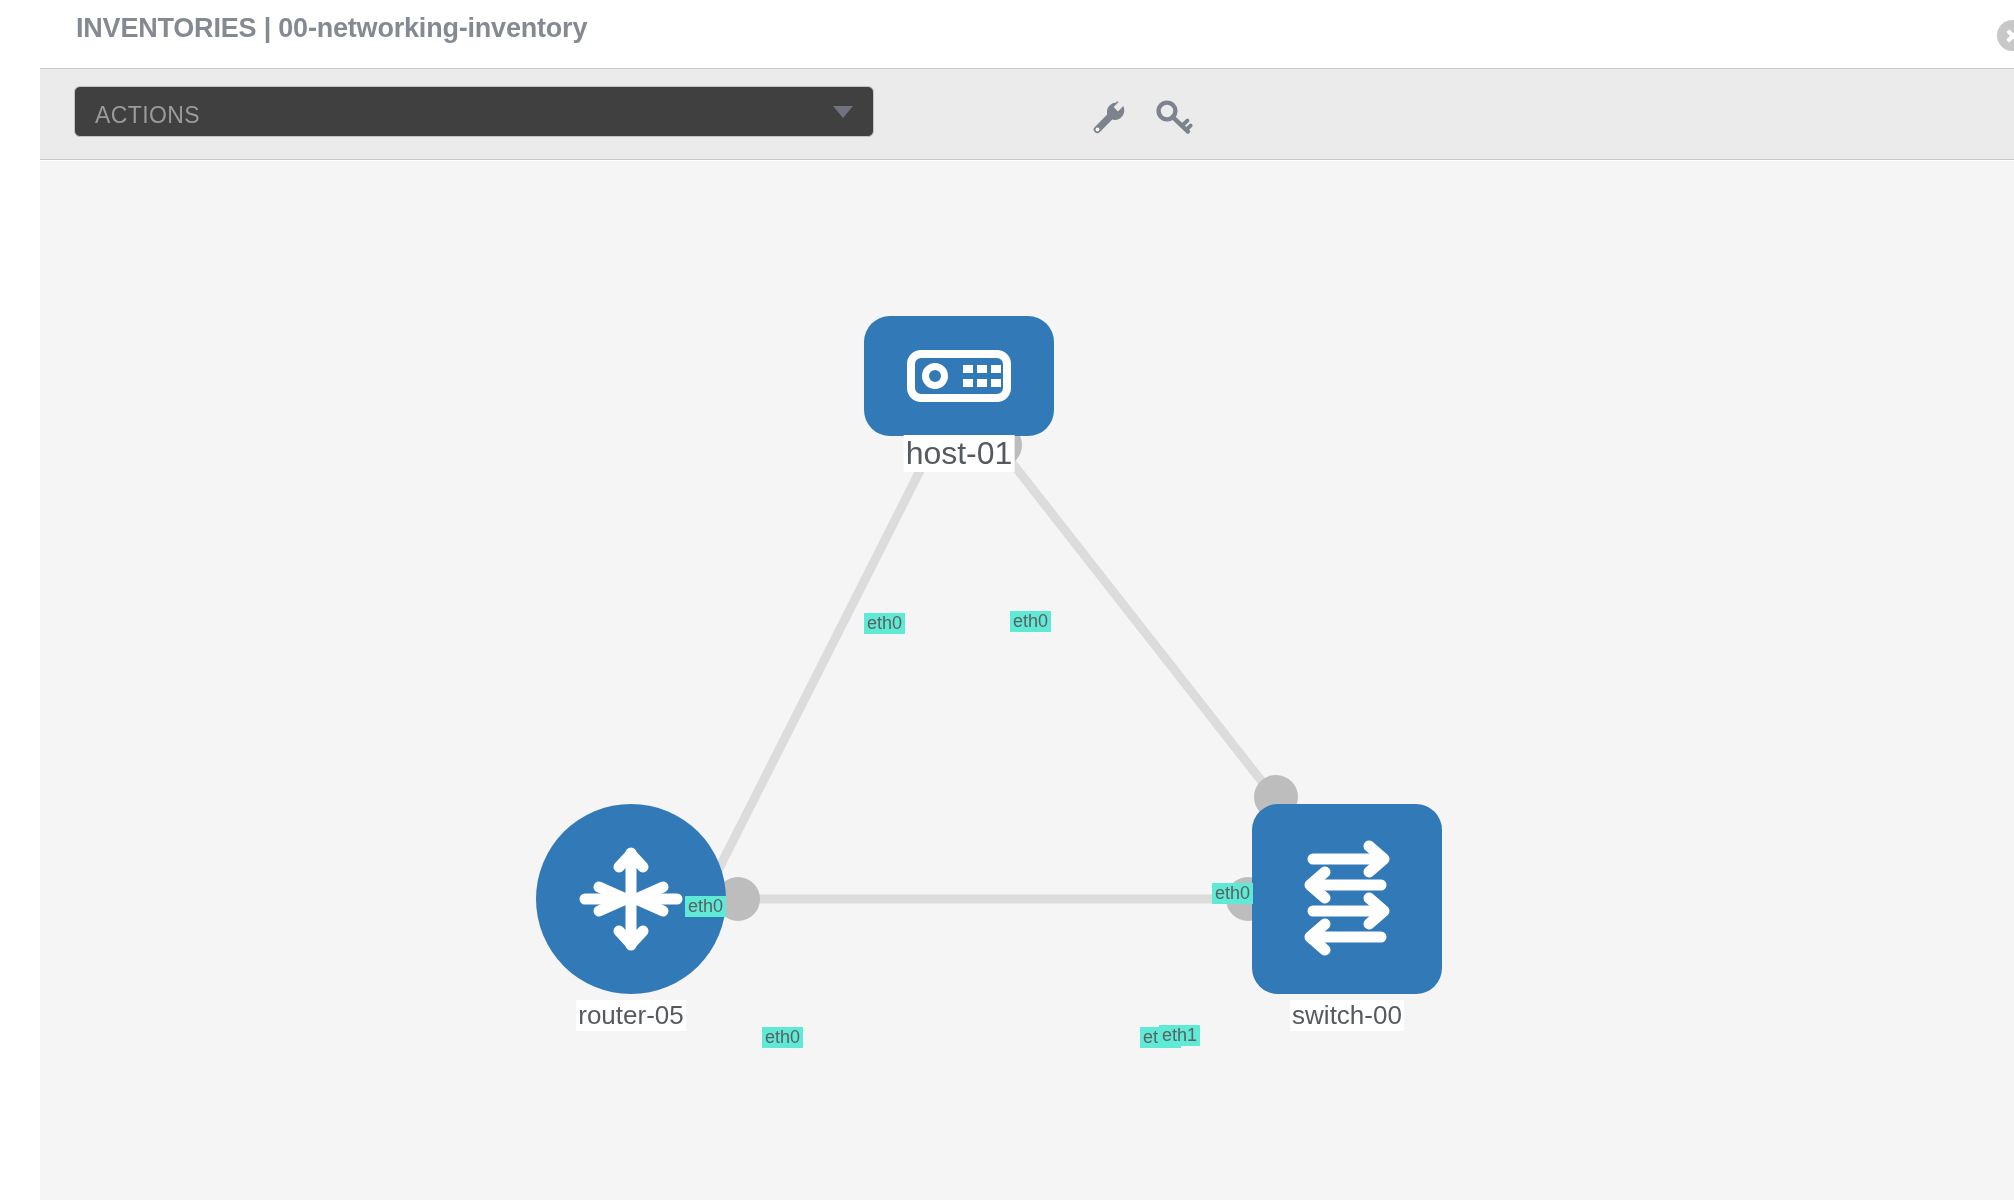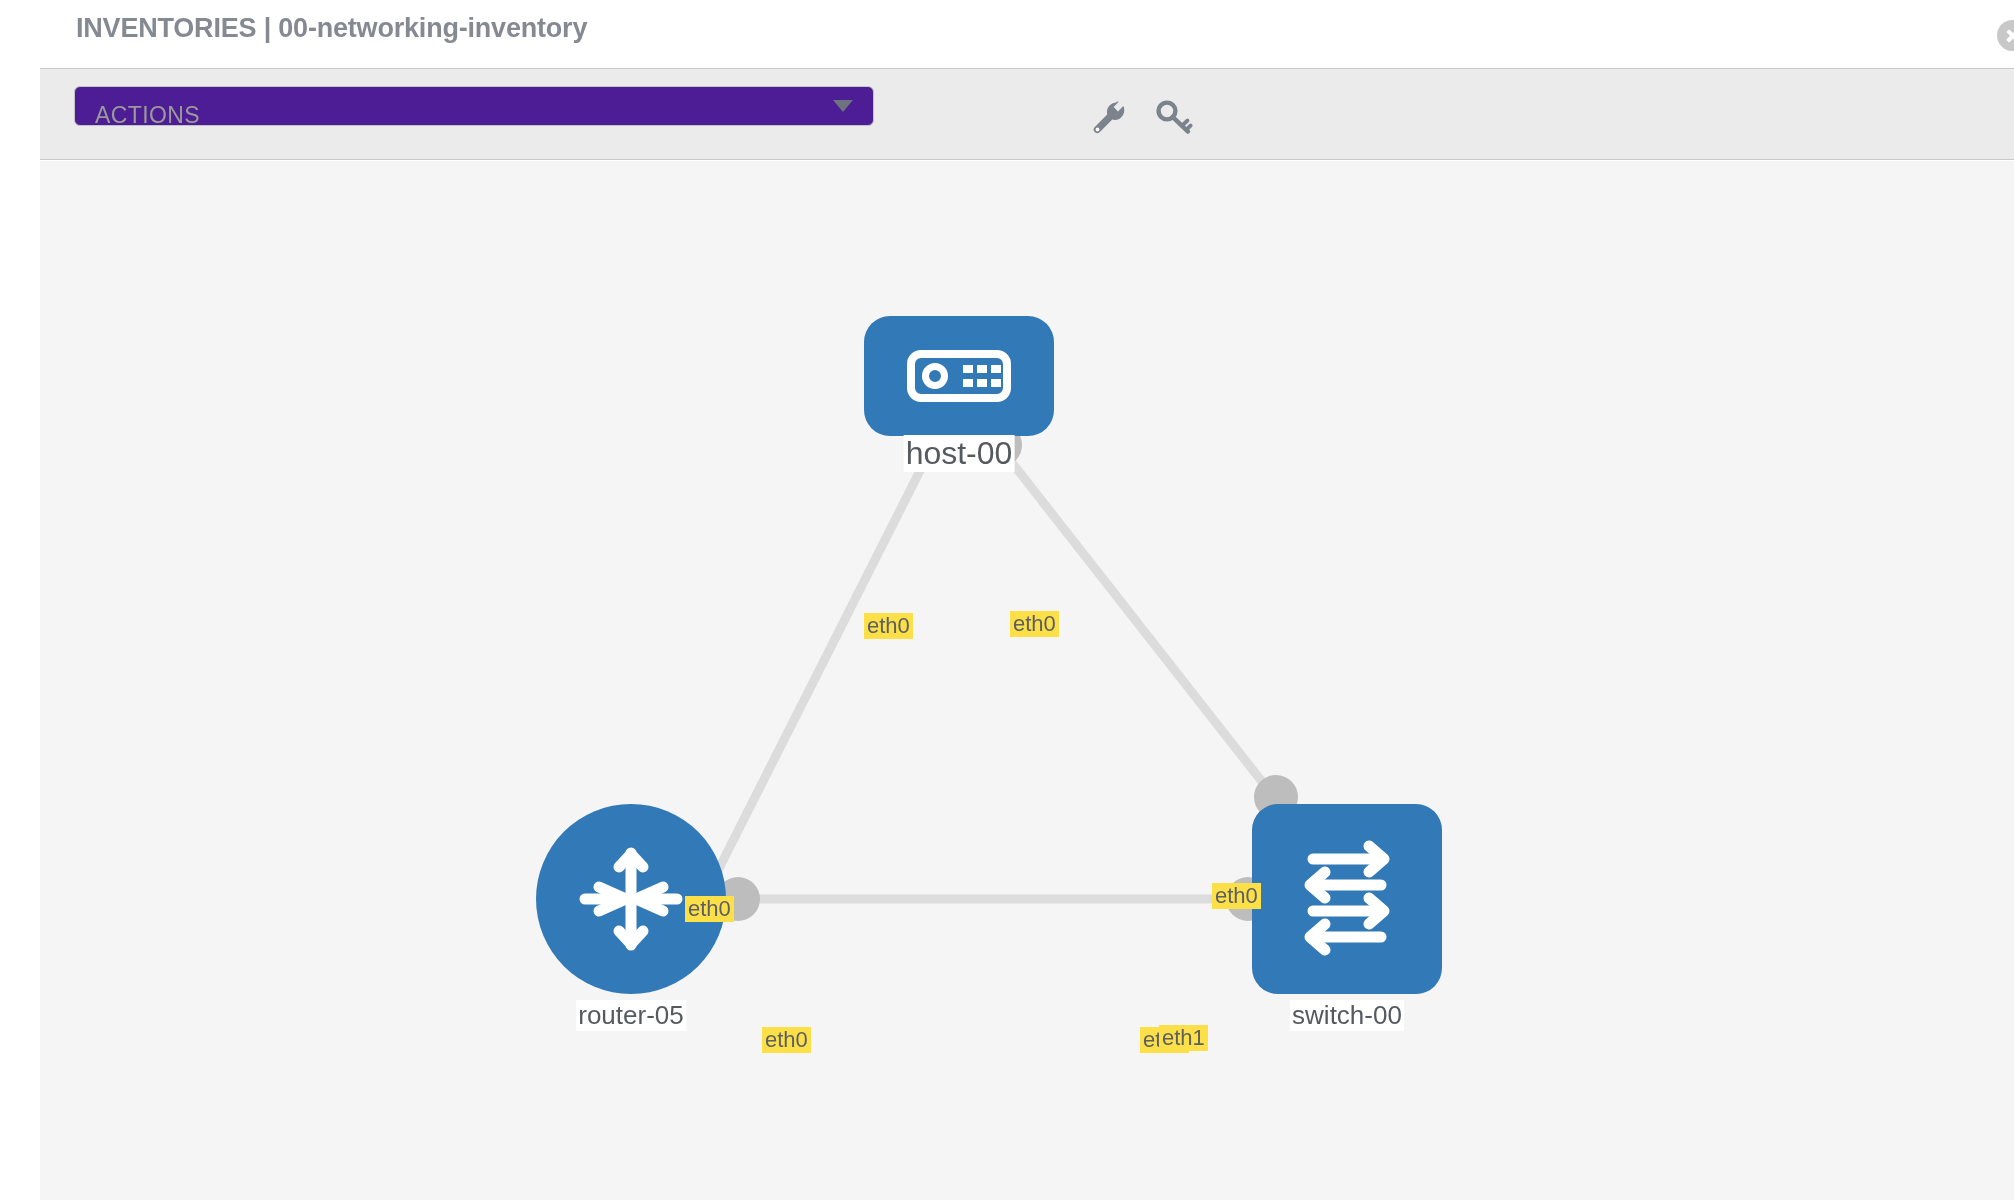--- a/index.html
+++ b/index.html
@@ -35,22 +35,22 @@
 
   
   .toolbar {
     position: absolute; left: 0; top: 68px; width: 2014px; height: 92px;
     background: #ebebeb;
     border-top: 1px solid #c9c9c9;
     border-bottom: 1px solid #c9c9c9;
   }
   .actions-select {
     position: absolute; left: 34px; top: 17px;
-    width: 800px; height: 40px;
-    background: #4c1d95; border: 1px solid #c4c4c4; border-radius: 6px;
+    width: 800px; height: 51px;
+    background: #404040; border: 1px solid #c4c4c4; border-radius: 6px;
   }
   .actions-select .sel-label {
     position: absolute; left: 20px; top: 15px;
     font-size: 23px; color: #9a9a9a; letter-spacing: 0.4px;
   }
   .caret {
     position: absolute; right: 20px; top: 50%; transform: translateY(-50%);
     width: 0; height: 0;
     border-left: 10px solid transparent;
     border-right: 10px solid transparent;
@@ -124,22 +124,22 @@
   }
   #port-router-e0 { left: 676px; top: 716px; }
   #port-switch-e0 { left: 1214px; top: 614px; }
   #port-switch-e1 { left: 1186px; top: 716px; }
   #port-host-l    { left: 873px; top: 262px; }
   #port-host-r    { left: 938px; top: 262px; }
 
   
   .edge-label {
     position: absolute; white-space: nowrap;
-    font-size: 22px; color: #5c6065;
-    background: #fde047; padding: 0 3px;
+    font-size: 18px; color: #5c6065;
+    background: #5eead4; padding: 0 3px;
   }
   #lbl-host-left  { left: 824px; top: 452px; }
   #lbl-host-right { left: 970px; top: 450px; }
   #lbl-rt-up      { left: 645px; top: 735px; }
   #lbl-sw-up      { left: 1172px; top: 722px; }
   #lbl-rt-right   { left: 722px; top: 866px; }
   #lbl-sw-left-a  { left: 1100px; top: 866px; }
   #lbl-sw-left-b  { left: 1119px; top: 864px; }
 </style>
 </head>
@@ -201,21 +201,21 @@
           <rect x="4" y="6" width="96" height="44" rx="10" ry="10" fill="none" stroke="#ffffff" stroke-width="8"></rect>
           <circle cx="28" cy="28" r="9.5" fill="none" stroke="#ffffff" stroke-width="7"></circle>
           <rect x="56" y="17" width="10" height="8" fill="#ffffff"></rect>
           <rect x="70" y="17" width="10" height="8" fill="#ffffff"></rect>
           <rect x="84" y="17" width="10" height="8" fill="#ffffff"></rect>
           <rect x="56" y="31" width="10" height="8" fill="#ffffff"></rect>
           <rect x="70" y="31" width="10" height="8" fill="#ffffff"></rect>
           <rect x="84" y="31" width="10" height="8" fill="#ffffff"></rect>
         </svg>
       </div>
-      <div class="node-label">host-00</div>
+      <div class="node-label">host-01</div>
     </div>
 
     <div class="node" id="node-router">
       <div class="node-shape">
         <svg width="116" height="116" viewBox="0 0 116 116">
           <g fill="none" stroke="#ffffff" stroke-width="11" stroke-linecap="round" stroke-linejoin="round">
             <path d="M58 12 L58 54"></path>
             <path d="M46 26 L58 13 L70 26"></path>
             <path d="M58 104 L58 62"></path>
             <path d="M46 90 L58 103 L70 90"></path>

